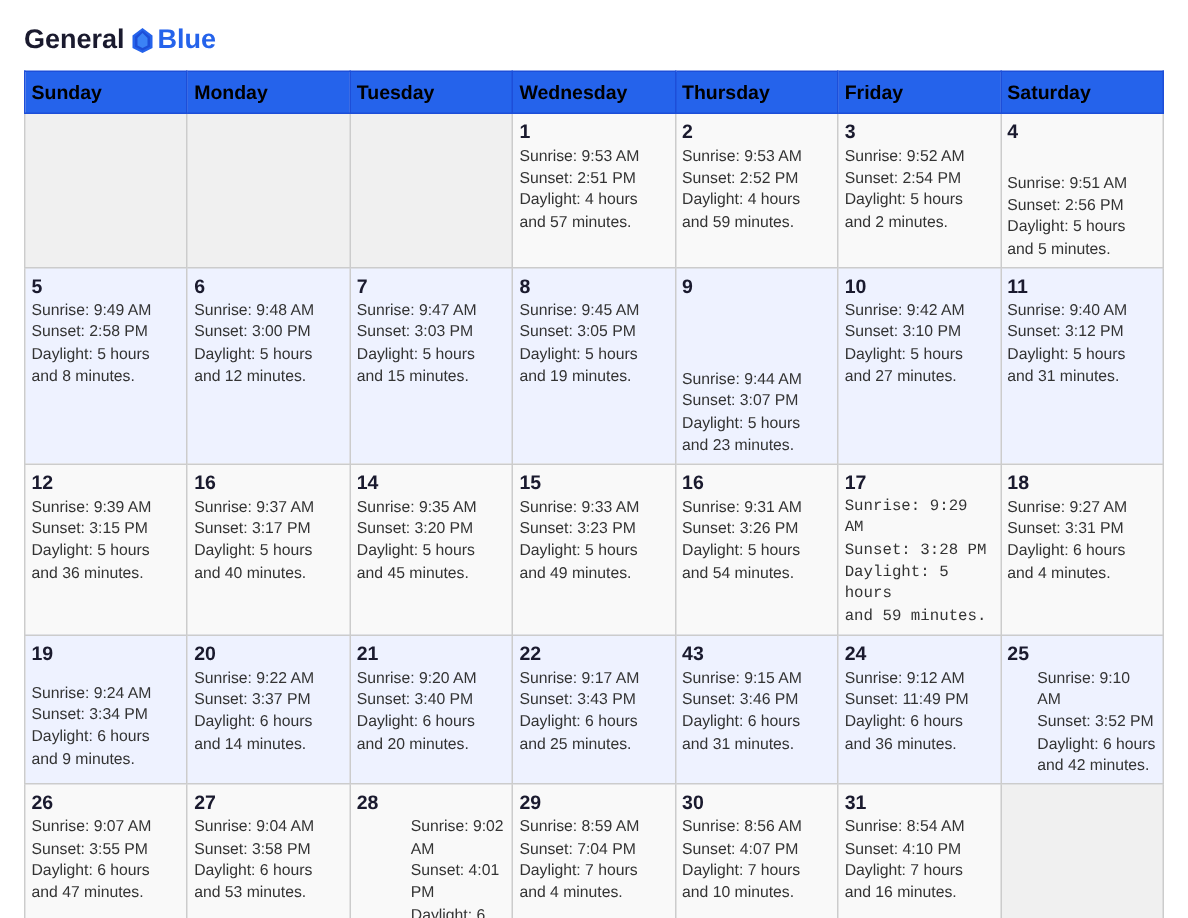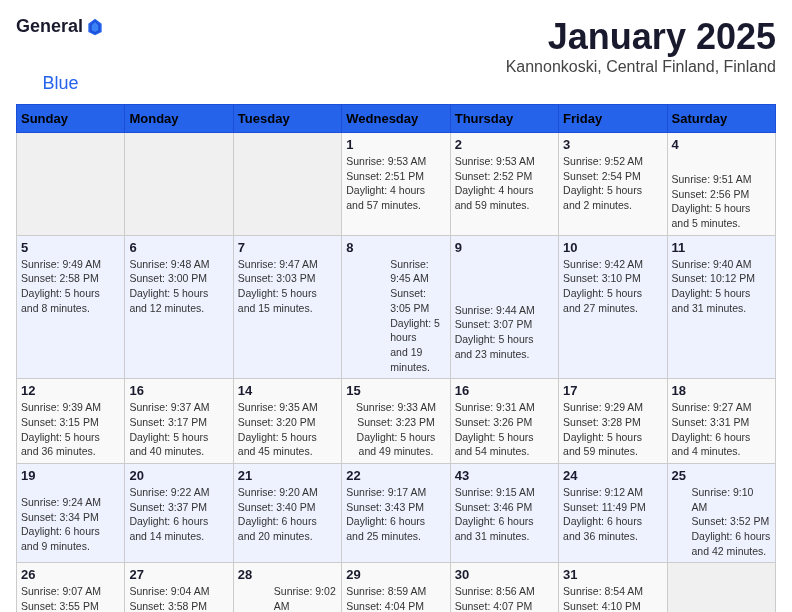--- a/index.html
+++ b/index.html
@@ -11,36 +11,34 @@
       padding: 16px;
     }
     .header-section {
       display: flex;
       justify-content: space-between;
       align-items: flex-start;
       margin-bottom: 10px;
     }
     .logo {
       display: flex;
-      flex-direction: column;
-      align-items: center;
-      gap: 36px;
+      align-items: flex-start;
     }
     .logo-text {
       display: flex;
       align-items: center;
     }
     .logo-general {
       font-size: 18px;
       font-weight: bold;
       color: #1a1a2e;
     }
     .logo-blue {
       font-size: 18px;
-      font-weight: normal;
+      font-weight: bold;
       color: #2563eb;
     }
     .logo-icon {
       width: 20px;
       height: 20px;
       margin-left: 2px;
     }
     .title-section {
       text-align: right;
     }
@@ -105,24 +103,20 @@
     <div class="logo-text">
       <span class="logo-general">General</span>
       <svg class="logo-icon" viewBox="0 0 24 24">
         <path d="M12 2 L20 8 L20 18 L12 22 L4 18 L4 8 Z" fill="#2563eb"></path>
         <path d="M12 4 L18 9 L18 17 L12 20 L6 17 L6 9 Z" fill="#1d4ed8"></path>
         <path d="M12 6 L16 10 L16 16 L12 18 L8 16 L8 10 Z" fill="#3b82f6"></path>
       </svg>
     </div>
     <span class="logo-blue">Blue</span>
   </div>
-  <div class="title-section">
-    <div class="calendar-title">January 2025</div>
-    <div class="calendar-subtitle">Kannonkoski, Central Finland, Finland</div>
-  </div>
 </div>
 
 <table class="calendar">
   <thead>
     <tr>
     <th>Sunday</th>
         <th>Monday</th>
         <th>Tuesday</th>
         <th>Wednesday</th>
         <th>Thursday</th>
@@ -181,21 +175,21 @@
         </td>
         <td>
           <span class="day-number">7</span>
           <div class="day-info" style="white-space: pre-line;">Sunrise: 9:47 AM
 Sunset: 3:03 PM
 Daylight: 5 hours
 and 15 minutes.</div>
         </td>
         <td>
           <span class="day-number">8</span>
-          <div class="day-info" style="white-space: pre-line; margin-left: 44px;">Sunrise: 9:45 AM
+          <div class="day-info" style="white-space: pre-line;">Sunrise: 9:45 AM
 Sunset: 3:05 PM
 Daylight: 5 hours
 and 19 minutes.</div>
         </td>
         <td>
           <span class="day-number">9</span>
           <div class="day-info" style="white-space: pre-line; margin-top: 48px;">Sunrise: 9:44 AM
 Sunset: 3:07 PM
 Daylight: 5 hours
 and 23 minutes.</div>
@@ -203,21 +197,21 @@
         <td>
           <span class="day-number">10</span>
           <div class="day-info" style="white-space: pre-line;">Sunrise: 9:42 AM
 Sunset: 3:10 PM
 Daylight: 5 hours
 and 27 minutes.</div>
         </td>
         <td>
           <span class="day-number">11</span>
           <div class="day-info" style="white-space: pre-line;">Sunrise: 9:40 AM
-Sunset: 10:12 PM
+Sunset: 3:12 PM
 Daylight: 5 hours
 and 31 minutes.</div>
         </td>
       </tr>
       <tr>
         <td>
           <span class="day-number">12</span>
           <div class="day-info" style="white-space: pre-line;">Sunrise: 9:39 AM
 Sunset: 3:15 PM
 Daylight: 5 hours
@@ -232,35 +226,35 @@
         </td>
         <td>
           <span class="day-number">14</span>
           <div class="day-info" style="white-space: pre-line;">Sunrise: 9:35 AM
 Sunset: 3:20 PM
 Daylight: 5 hours
 and 45 minutes.</div>
         </td>
         <td>
           <span class="day-number">15</span>
-          <div class="day-info" style="white-space: pre-line; text-align: center;">Sunrise: 9:33 AM
+          <div class="day-info" style="white-space: pre-line;">Sunrise: 9:33 AM
 Sunset: 3:23 PM
 Daylight: 5 hours
 and 49 minutes.</div>
         </td>
         <td>
           <span class="day-number">16</span>
           <div class="day-info" style="white-space: pre-line;">Sunrise: 9:31 AM
 Sunset: 3:26 PM
 Daylight: 5 hours
 and 54 minutes.</div>
         </td>
         <td>
           <span class="day-number">17</span>
-          <div class="day-info" style="white-space: pre-line;">Sunrise: 9:29 AM
+          <div class="day-info" style="white-space: pre-line; font-family: Liberation Mono, monospace;">Sunrise: 9:29 AM
 Sunset: 3:28 PM
 Daylight: 5 hours
 and 59 minutes.</div>
         </td>
         <td>
           <span class="day-number">18</span>
           <div class="day-info" style="white-space: pre-line;">Sunrise: 9:27 AM
 Sunset: 3:31 PM
 Daylight: 6 hours
 and 4 minutes.</div>
@@ -335,21 +329,21 @@
         <td>
           <span class="day-number">28</span>
           <div class="day-info" style="white-space: pre-line; margin-left: 36px;">Sunrise: 9:02 AM
 Sunset: 4:01 PM
 Daylight: 6 hours
 and 59 minutes.</div>
         </td>
         <td>
           <span class="day-number">29</span>
           <div class="day-info" style="white-space: pre-line;">Sunrise: 8:59 AM
-Sunset: 4:04 PM
+Sunset: 7:04 PM
 Daylight: 7 hours
 and 4 minutes.</div>
         </td>
         <td>
           <span class="day-number">30</span>
           <div class="day-info" style="white-space: pre-line;">Sunrise: 8:56 AM
 Sunset: 4:07 PM
 Daylight: 7 hours
 and 10 minutes.</div>
         </td>

